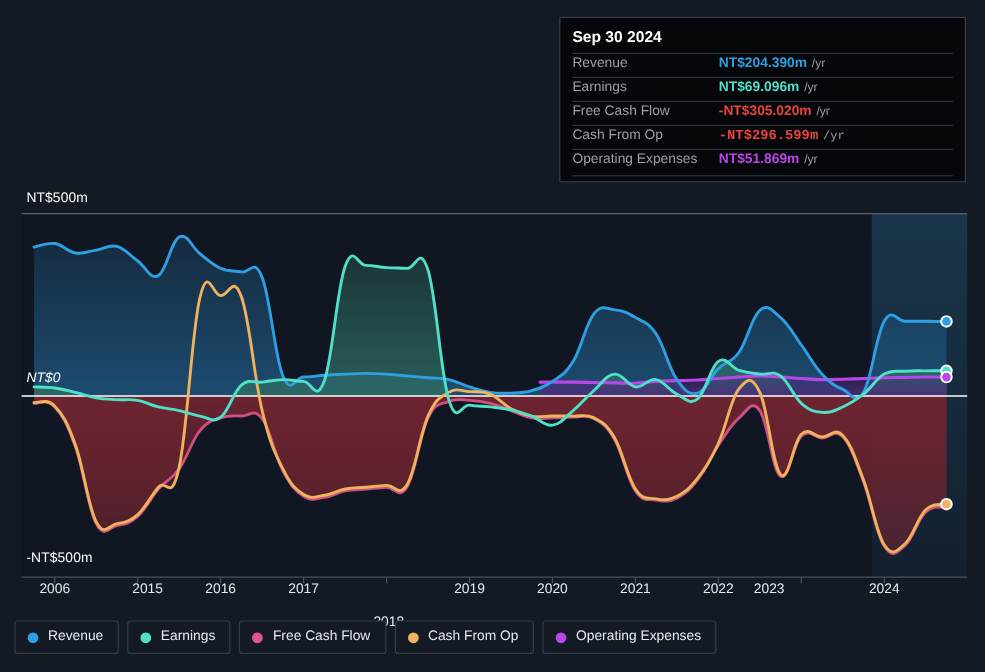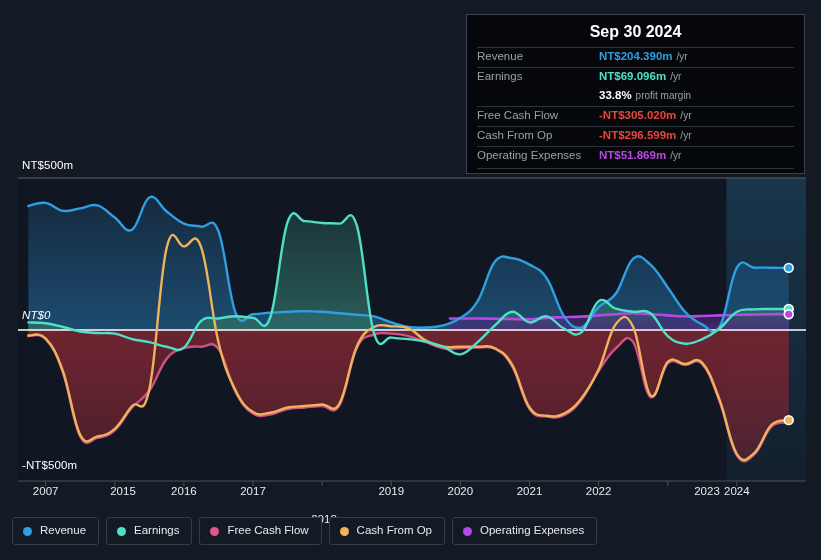--- a/index.html
+++ b/index.html
@@ -56,25 +56,24 @@
     position: absolute;
     left: 466px;
     top: 14px;
     width: 339px;
     background: #05070b;
     border: 1px solid #3a4050;
     box-sizing: border-box;
     padding: 7px 10px 4px 10px;
   }
   .tt-date {
-    font-size: 16px;
+    font-size: 13px;
     font-weight: bold;
     color: #ffffff;
     padding: 1px 0 6px 0;
-    text-align: center;
   }
   .tt-row {
     display: flex;
     align-items: baseline;
     border-top: 1px solid #2d323d;
     padding: 2px 0 2px 0;
     min-height: 15px;
   }
   .tt-row.noline { border-top: none; }
   .tt-key {
@@ -199,56 +198,52 @@
         <line x1="598.63157894737" y1="481" x2="598.63157894737" y2="486" stroke="#4a525f" stroke-width="1"></line>
         <line x1="667.7543859649135" y1="481" x2="667.7543859649135" y2="486" stroke="#4a525f" stroke-width="1"></line>
         <line x1="736.8771929824567" y1="481" x2="736.8771929824567" y2="486" stroke="#4a525f" stroke-width="1"></line>
       </svg>
 
     <div class="axis-label top">NT$500m</div>
     <div class="axis-label zero">NT$0</div>
     <div class="axis-label bot">-NT$500m</div>
 
     <div id="xticks">
-        <div class="xtick" style="left: 45.6491px;">2007</div>
+        <div class="xtick" style="left: 45.6491px;">2006</div>
         <div class="xtick" style="left: 123px;">2015</div>
         <div class="xtick" style="left: 183.895px;">2016</div>
         <div class="xtick" style="left: 253.018px;">2017</div>
         <div class="xtick" style="left: 324px; margin-top: 28px;">2018</div>
         <div class="xtick" style="left: 391.263px;">2019</div>
         <div class="xtick" style="left: 460.386px; text-align: center;">2020</div>
         <div class="xtick" style="left: 529.509px;">2021</div>
         <div class="xtick" style="left: 598.632px;">2022</div>
-        <div class="xtick" style="left: 707px;">2023</div>
+        <div class="xtick" style="left: 641px;">2023</div>
         <div class="xtick" style="left: 736.877px;">2024</div>
       </div>
   </div>
 
   <div class="tooltip">
     <div class="tt-date">Sep 30 2024</div>
     <div id="tt-rows">
         <div class="tt-row">
           <div class="tt-key">Revenue</div>
           <div class="tt-val" style="color: rgb(47, 159, 227);">NT$204.390m<span class="tt-unit">/yr</span></div>
         </div>
         <div class="tt-row">
           <div class="tt-key">Earnings</div>
           <div class="tt-val" style="color: rgb(79, 224, 200);">NT$69.096m<span class="tt-unit">/yr</span></div>
         </div>
-        <div class="tt-row noline">
-          <div class="tt-key"></div>
-          <div class="tt-val tt-sub" style="color: rgb(255, 255, 255);">33.8%<span class="tt-unit">profit margin</span></div>
-        </div>
         <div class="tt-row">
           <div class="tt-key">Free Cash Flow</div>
           <div class="tt-val" style="color: rgb(232, 69, 60);">-NT$305.020m<span class="tt-unit">/yr</span></div>
         </div>
         <div class="tt-row">
           <div class="tt-key">Cash From Op</div>
-          <div class="tt-val" style="color: rgb(232, 69, 60);">-NT$296.599m<span class="tt-unit">/yr</span></div>
+          <div class="tt-val" style="color: rgb(232, 69, 60); font-family: Liberation Mono, monospace;">-NT$296.599m<span class="tt-unit">/yr</span></div>
         </div>
         <div class="tt-row">
           <div class="tt-key">Operating Expenses</div>
           <div class="tt-val" style="color: rgb(185, 71, 232);">NT$51.869m<span class="tt-unit">/yr</span></div>
         </div>
         <div style="border-top: 1px solid rgb(45, 50, 61); height: 0px; margin-top: 2px;"></div>
       </div>
   </div>
 
   <div class="legend" id="legend">

